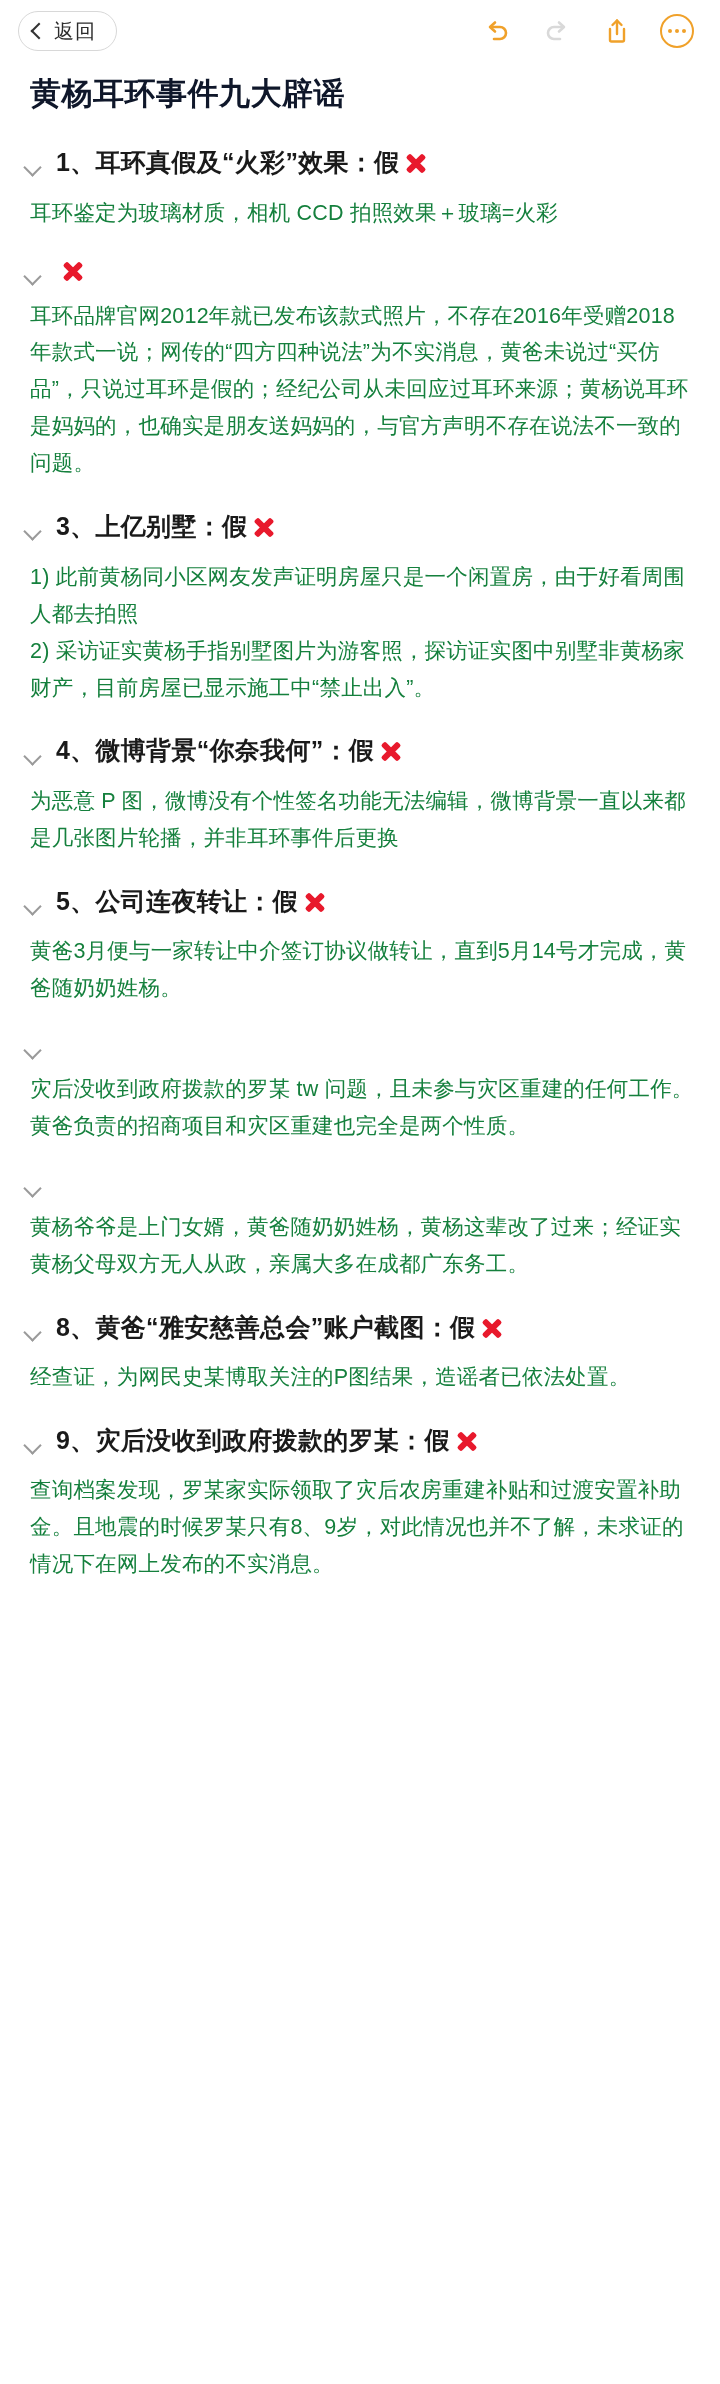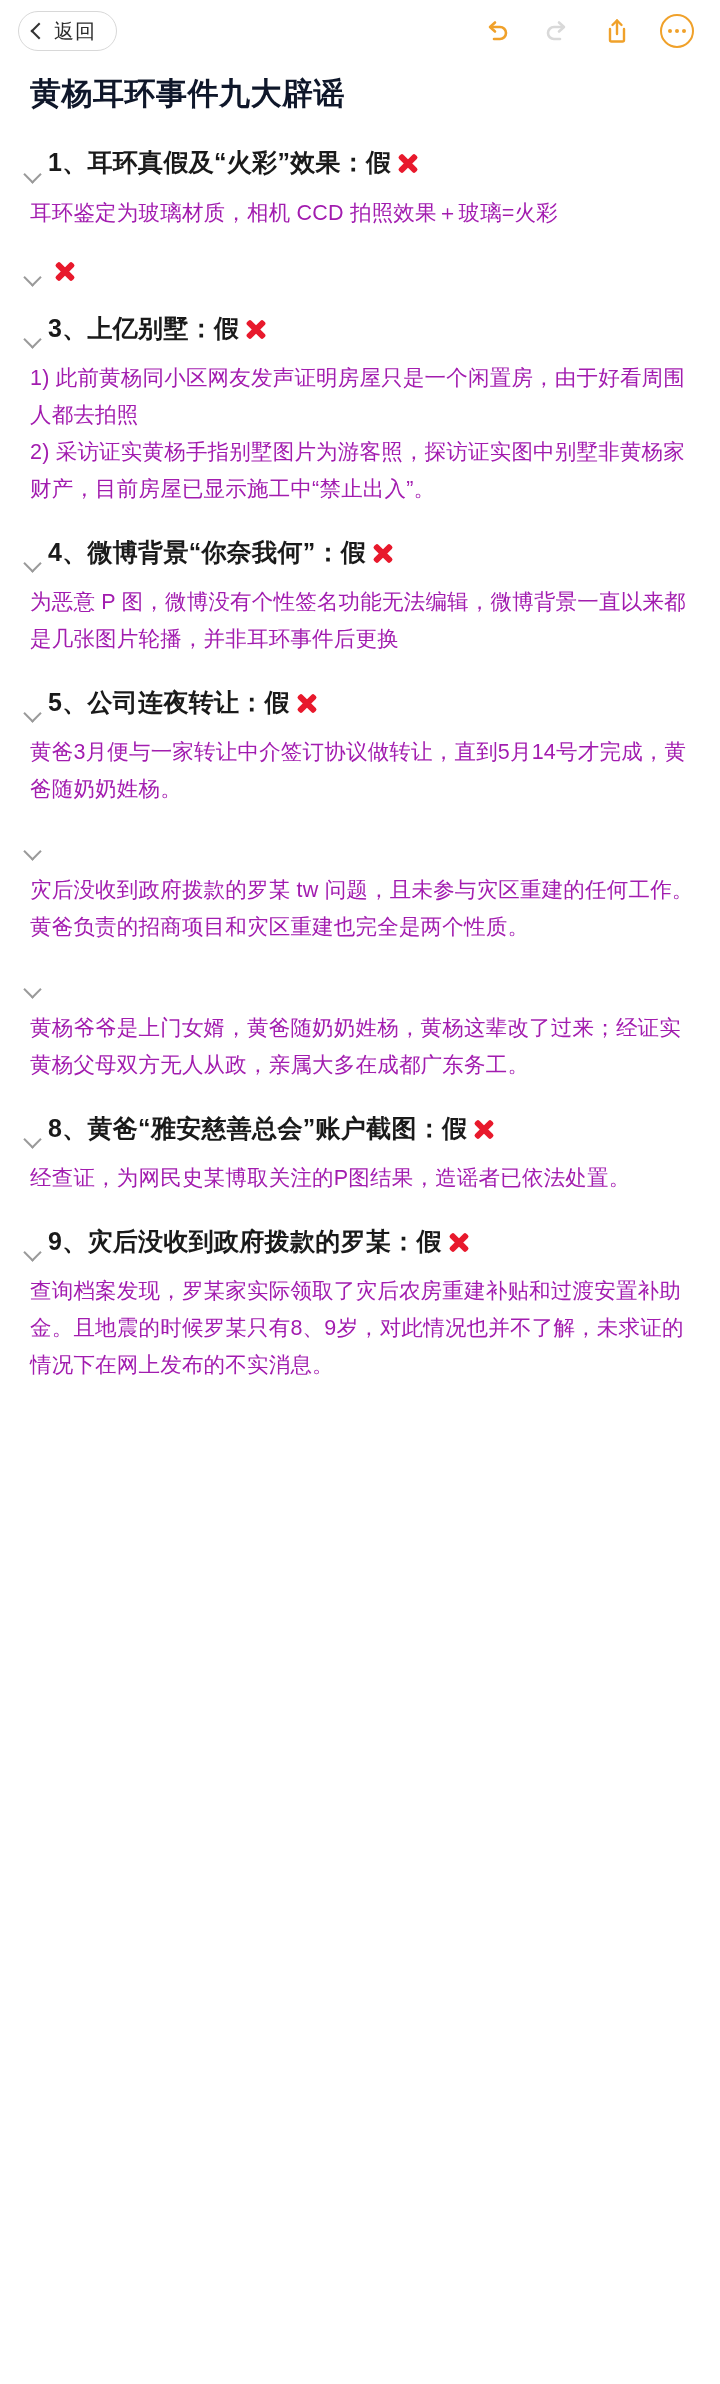--- a/index.html
+++ b/index.html
@@ -86,22 +86,22 @@
     color: #0f172a;
     letter-spacing: 0.5px;
     margin: 6px 0 30px 4px;
     line-height: 1.3;
   }
 
   .section { margin-bottom: 8px; }
 
   .sec-head {
     display: flex;
-    align-items: flex-end;
-    gap: 2px;
+    align-items: center;
+    gap: 10px;
     margin: 26px 0 14px 0;
   }
   .caret {
     flex: none;
     width: 20px;
     margin-top: 11px;
   }
   .caret:before {
     content: "";
     display: block;
@@ -134,21 +134,21 @@
     width: 6px;
     height: 23px;
     background: #e8192c;
     border-radius: 2px;
   }
   .xmark:before { transform: translateX(-50%) rotate(45deg); }
   .xmark:after  { transform: translateX(-50%) rotate(-45deg); }
 
   .sec-body {
     font-size: 21.5px;
-    color: #a21caf;
+    color: #15803d;
     line-height: 1.72;
     letter-spacing: 0.2px;
     padding-left: 4px;
     margin-bottom: 6px;
     white-space: pre-wrap;
   }
 </style>
 </head>
 <body>
 
@@ -197,20 +197,21 @@
         <div><span class="sec-title">1、耳环真假及“火彩”效果：假</span><span class="xmark"></span></div>
       </div>
       <div class="sec-body">耳环鉴定为玻璃材质，相机 CCD 拍照效果＋玻璃=火彩</div>
     </div>
 
     <div class="section">
       <div class="sec-head">
         <span class="caret"></span>
         <div><span class="xmark"></span></div>
       </div>
+      <div class="sec-body">耳环品牌官网2012年就已发布该款式照片，不存在2016年受赠2018年款式一说；网传的“四方四种说法”为不实消息，黄爸未说过“买仿品”，只说过耳环是假的；经纪公司从未回应过耳环来源；黄杨说耳环是妈妈的，也确实是朋友送妈妈的，与官方声明不存在说法不一致的问题。</div>
     </div>
 
     <div class="section">
       <div class="sec-head">
         <span class="caret"></span>
         <div><span class="sec-title">3、上亿别墅：假</span><span class="xmark"></span></div>
       </div>
       <div class="sec-body">1) 此前黄杨同小区网友发声证明房屋只是一个闲置房，由于好看周围人都去拍照
 2) 采访证实黄杨手指别墅图片为游客照，探访证实图中别墅非黄杨家财产，目前房屋已显示施工中“禁止出入”。</div>
     </div>

